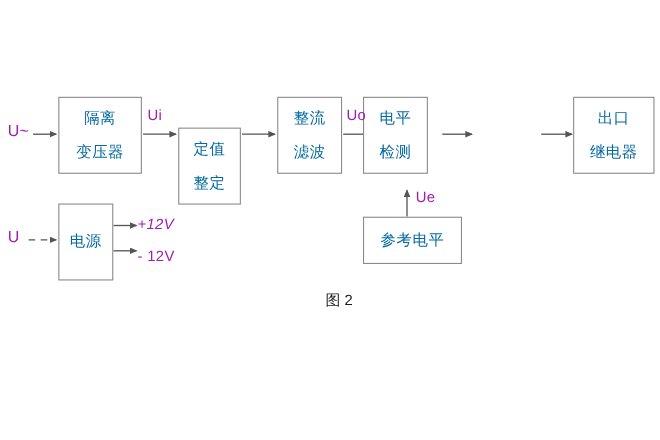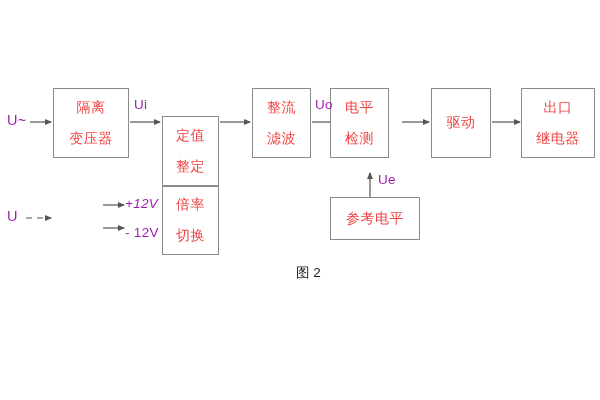--- a/index.html
+++ b/index.html
@@ -14,21 +14,21 @@
   
   .blk{
     position:absolute;
     box-sizing:border-box;
     border:1px solid #8a8a8a;
     background:#ffffff;
     display:flex;
     flex-direction:column;
     align-items:center;
     justify-content:center;
-    color:#ef4444;
+    color:#0369a1;
     font-size:14px;
     line-height:1.55;
     letter-spacing:0.5px;
     white-space:nowrap;
   }
   .blk .ln{display:block;}
   .blk.two .ln+.ln{margin-top:9px;}
 
   
   .lbl{
@@ -101,34 +101,30 @@
   <div class="blk two" style="left:252px;top:88px;width:59px;height:70px;">
     <span class="ln">整流</span>
     <span class="ln">滤波</span>
   </div>
 
   <div class="blk two" style="left:330px;top:88px;width:59px;height:70px;">
     <span class="ln">电平</span>
     <span class="ln">检测</span>
   </div>
 
-  <div class="blk" style="left:431px;top:88px;width:60px;height:70px;">
-    <span class="ln">驱动</span>
-  </div>
 
   <div class="blk two" style="left:521px;top:88px;width:74px;height:70px;">
     <span class="ln">出口</span>
     <span class="ln">继电器</span>
   </div>
 
+  <div class="blk" style="left:53px;top:185px;width:50px;height:70px;">
+    <span class="ln">电源</span>
+  </div>
 
-  <div class="blk two" style="left:162px;top:186px;width:57px;height:69px;">
-    <span class="ln">倍率</span>
-    <span class="ln">切换</span>
-  </div>
 
   <div class="blk" style="left:330px;top:197px;width:90px;height:43px;">
     <span class="ln">参考电平</span>
   </div>
 
   <div class="lbl big" style="left:7px;top:112px;">U~</div>
 
   <div class="lbl big" style="left:7px;top:208px;">U</div>
 
   <div class="lbl" style="left:134px;top:97px;">Ui</div>

